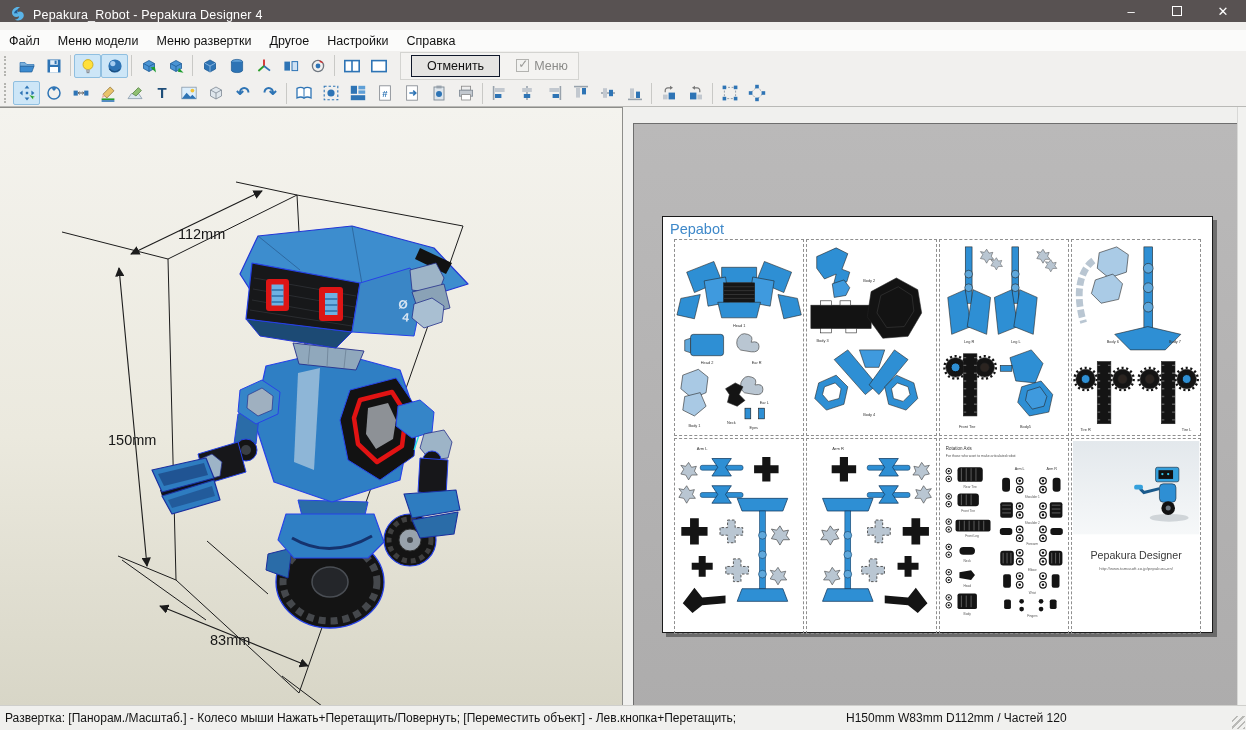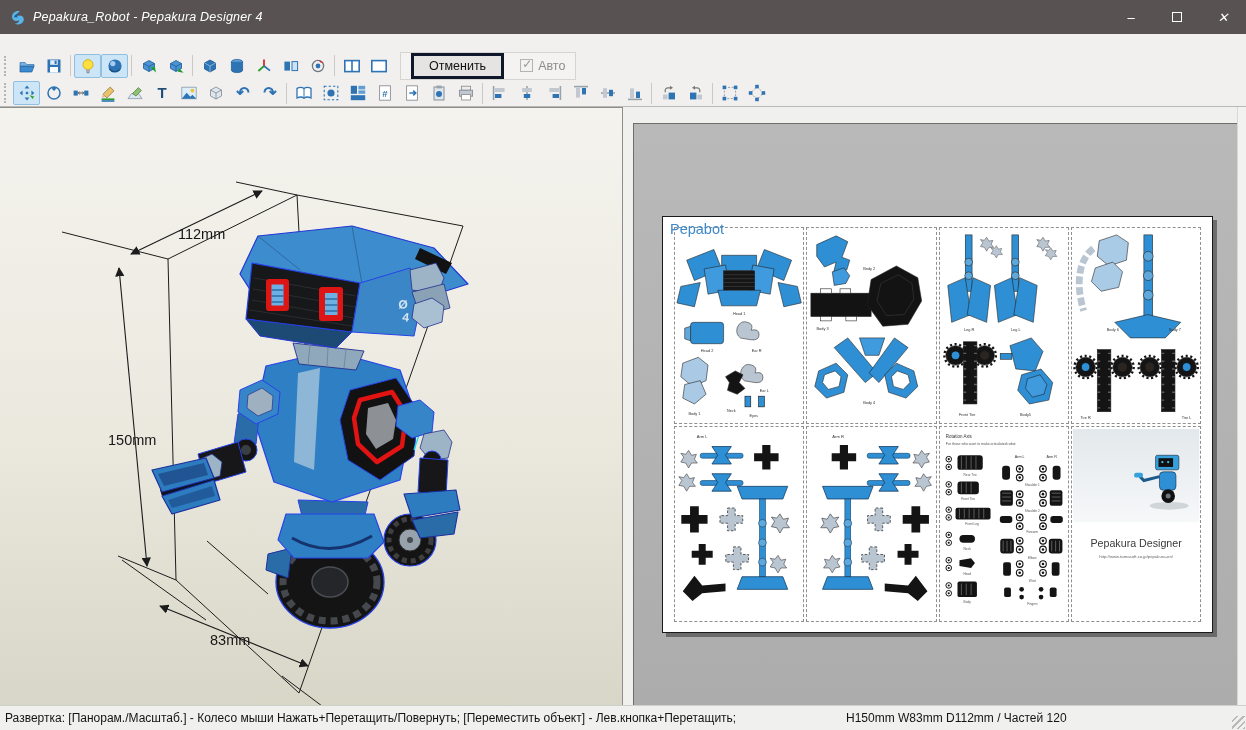--- a/index.html
+++ b/index.html
@@ -1,21 +1,21 @@
 <!DOCTYPE html>
 <html><head>
 <meta charset="utf-8">
 <style>
   html,body{margin:0;padding:0;background:#888;}
   *{box-sizing:border-box;}
   #window{position:relative;width:1246px;height:730px;background:#f1f0ee;
     font-family:"Liberation Sans",sans-serif;overflow:hidden;user-select:none;}
   
-  .titlebar{position:absolute;left:0;top:0;width:100%;height:34px;background:#585252;
-    display:flex;align-items:center;color:#fff;font-style:italic;}
+  .titlebar{position:absolute;left:0;top:0;width:100%;height:22px;background:#585252;
+    display:flex;align-items:flex-end;color:#fff;}
   .app-icon{width:18px;height:18px;margin:0 6px 0 9px;flex:0 0 auto;}
   .title-text{font-size:12.5px;letter-spacing:.2px;}
   .win-btns{margin-left:auto;display:flex;height:100%;}
   .win-btn{width:46px;height:100%;display:flex;align-items:center;justify-content:center;
     font-size:13px;color:#fff;}
   .max-glyph{width:10px;height:10px;border:1px solid #fff;display:block;}
   
   .menubar{position:absolute;left:0;top:30px;width:100%;height:21px;background:#fbfbfa;
     display:flex;align-items:center;font-size:12.5px;color:#111;}
   .menu-item{padding:2px 9px;}
@@ -24,42 +24,42 @@
     border-bottom:1px solid #b9b9b6;}
   .tb-row{display:flex;align-items:center;height:29px;padding-left:1px;}
   .tb-row2{height:26px;}
   .tb-grip{width:5px;height:20px;border-left:2px dotted #b4b4b0;margin:0 4px 0 3px;}
   .tb-btn{width:27px;height:24px;display:flex;align-items:center;justify-content:center;
     border:1px solid transparent;border-radius:2px;flex:0 0 auto;}
   .tb-btn.active{background:#cde6f7;border-color:#90bfe0;}
   .tb-sep{width:1px;height:21px;background:#c9c9c6;margin:0 3px;flex:0 0 auto;}
   .cmd-frame{display:flex;align-items:center;margin-left:8px;border:1px solid #d4d4d1;
     background:#f4f3f1;height:28px;padding:0 10px;}
-  .cancel-btn{font-size:12.5px;color:#111;background:#e5e4e2;border:3px solid #0f172a;
+  .cancel-btn{font-size:12.5px;color:#111;background:#e5e4e2;border:1px solid #0f172a;
     padding:3px 15px;line-height:14px;}
   .auto-check{display:flex;align-items:center;margin-left:16px;color:#8c8c8a;font-size:12.5px;}
   .checkbox{width:13px;height:13px;border:1px solid #b3b3b0;background:#f2f2f0;margin-right:5px;
     position:relative;}
   .checkbox::after{content:"✓";position:absolute;left:1px;top:-3px;font-size:12px;color:#9a9a97;}
   
   .main{position:absolute;left:0;top:107px;width:1246px;height:598px;background:#f0f0ee;}
   .pane3d{position:absolute;left:0;top:0;width:623px;height:598px;
     background:linear-gradient(180deg,#f4f3ee 0%,#ebe9de 55%,#d8d6c7 100%);
     border-top:1px solid #8d8d8a;border-right:1px solid #8d8d8a;}
   .pane3d svg{position:absolute;left:0;top:0;}
   .splitter{position:absolute;left:624px;top:0;width:9px;height:598px;background:#f0f0ee;}
   .pane2d{position:absolute;left:633px;top:0;width:604px;height:598px;
     background:linear-gradient(180deg,#bab9b9 0%,#adacac 100%);
     border-top:1px solid #6e6e6e;border-left:1px solid #6e6e6e;overflow:hidden;margin-top:16px;}
   .vscroll{position:absolute;left:1237px;top:0;width:9px;height:598px;background:#f2f2f0;
     border-left:1px solid #d8d8d6;}
   
   .page{position:absolute;left:28px;top:92px;width:551px;height:417px;background:#fff;
     border:1px solid #1a1a1a;box-shadow:4px 4px 0 rgba(70,70,70,.65);}
-  .cells{position:absolute;left:10px;top:9px;width:529px;height:397px;display:grid;
+  .cells{position:absolute;left:10px;top:21px;width:529px;height:397px;display:grid;
     grid-template-columns:repeat(4,1fr);grid-template-rows:1fr 1fr;}
   .cell{border:1px dashed #8f8f8f;position:relative;margin:1px;}
   .cell svg{position:absolute;left:0;top:0;width:100%;height:100%;}
   .page-title{position:absolute;left:7px;top:4px;color:#3e88c9;font-size:14.5px;z-index:2;}
   
   .statusbar{position:absolute;left:0;top:705px;width:100%;height:25px;background:#f0f0ee;
     border-top:1px solid #cfcfcc;font-size:12px;color:#141414;}
   .status-hint{position:absolute;left:5px;top:5px;white-space:nowrap;}
   .status-dims{position:absolute;left:846px;top:5px;white-space:nowrap;}
   .resize-grip{position:absolute;right:1px;bottom:1px;width:13px;height:13px;
@@ -149,20 +149,28 @@
     <span class="title-text">Pepakura_Robot - Pepakura Designer 4</span>
     <div class="win-btns">
       <div class="win-btn">–</div>
       <div class="win-btn">
           <span class="max-glyph"></span>
         </div>
       <div class="win-btn">✕</div>
     </div>
   </div>
 
+  <div class="menubar" id="menubar">
+      <span class="menu-item">Файл</span>
+      <span class="menu-item">Меню модели</span>
+      <span class="menu-item">Меню развертки</span>
+      <span class="menu-item">Другое</span>
+      <span class="menu-item">Настройки</span>
+      <span class="menu-item">Справка</span>
+    </div>
 
   <div class="toolbars">
     <div class="tb-row" id="tbrow1">
       <div class="tb-grip"></div>
     <span class="tb-btn">
           <svg viewBox="0 0 18 18" width="18" height="18">
             <path d="M2 5.5h5l1.8 2H16v1.8H2z" fill="#7ab0dc" stroke="#2e74b5" stroke-width=".7"></path>
             <path d="M2 9.3h14l-2.2 5.7H2z" fill="#3c8bd0" stroke="#1d5a94" stroke-width=".7"></path>
           </svg>
         </span>
@@ -246,21 +254,21 @@
         </span>
         <span class="tb-btn">
           <svg viewBox="0 0 18 18" width="18" height="18">
             <rect x="1.8" y="3.6" width="14.4" height="11" fill="#fff" stroke="#2e74b5" stroke-width="1.6"></rect>
           </svg>
         </span>
         <div class="cmd-frame">
           <button class="cancel-btn">Отменить</button>
           <span class="auto-check">
             <span class="checkbox"></span>
-            <span>Авто</span>
+            <span>Меню</span>
           </span>
         </div>
       </div>
     <div class="tb-row tb-row2" id="tbrow2">
       <div class="tb-grip"></div>
     <span class="tb-btn active">
           <svg viewBox="0 0 18 18" width="18" height="18">
             <path d="M9 1.6l2.4 3H6.6zM9 16.4l2.4-3H6.6zM1.6 9l3-2.4v4.8zM16.4 9l-3-2.4v4.8z" fill="#2e74b5"></path>
             <rect x="7.8" y="7.8" width="2.4" height="2.4" fill="#2e74b5"></rect>
             <path d="M10.6 10.6l4.6 5.4.4-2.6 2.4-.6z" fill="#1f9e30" stroke="#fff" stroke-width=".5"></path>

